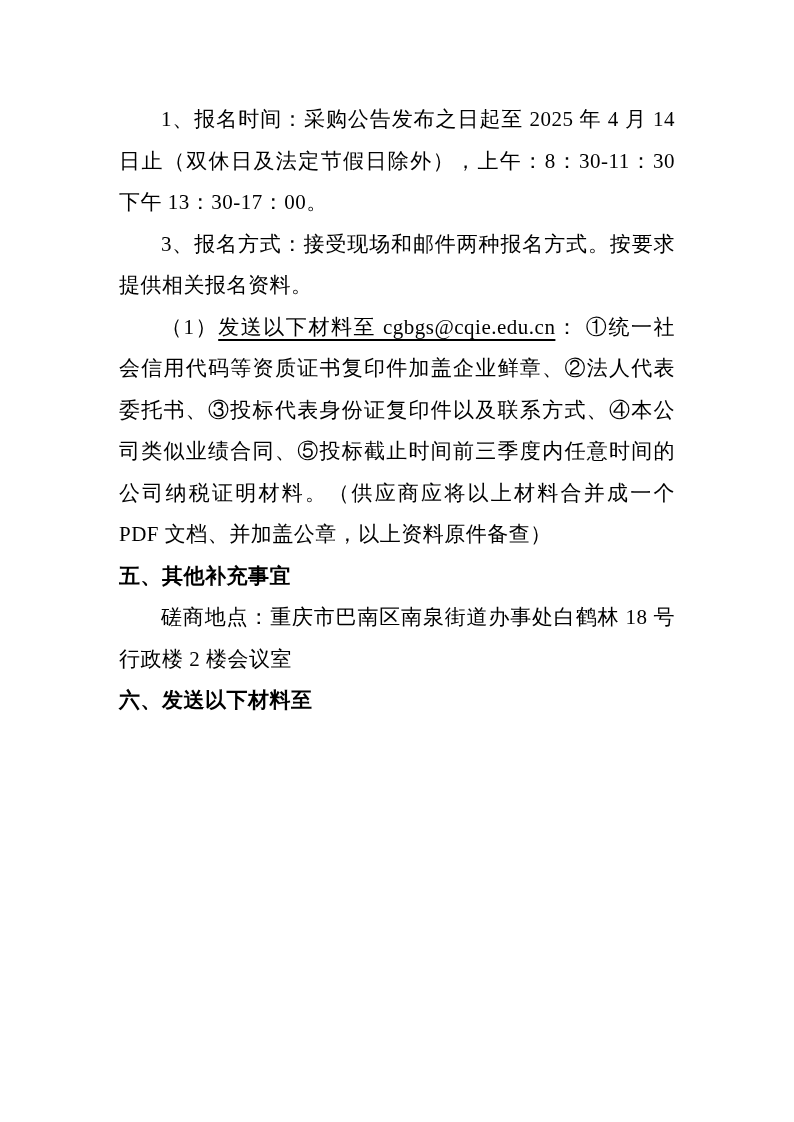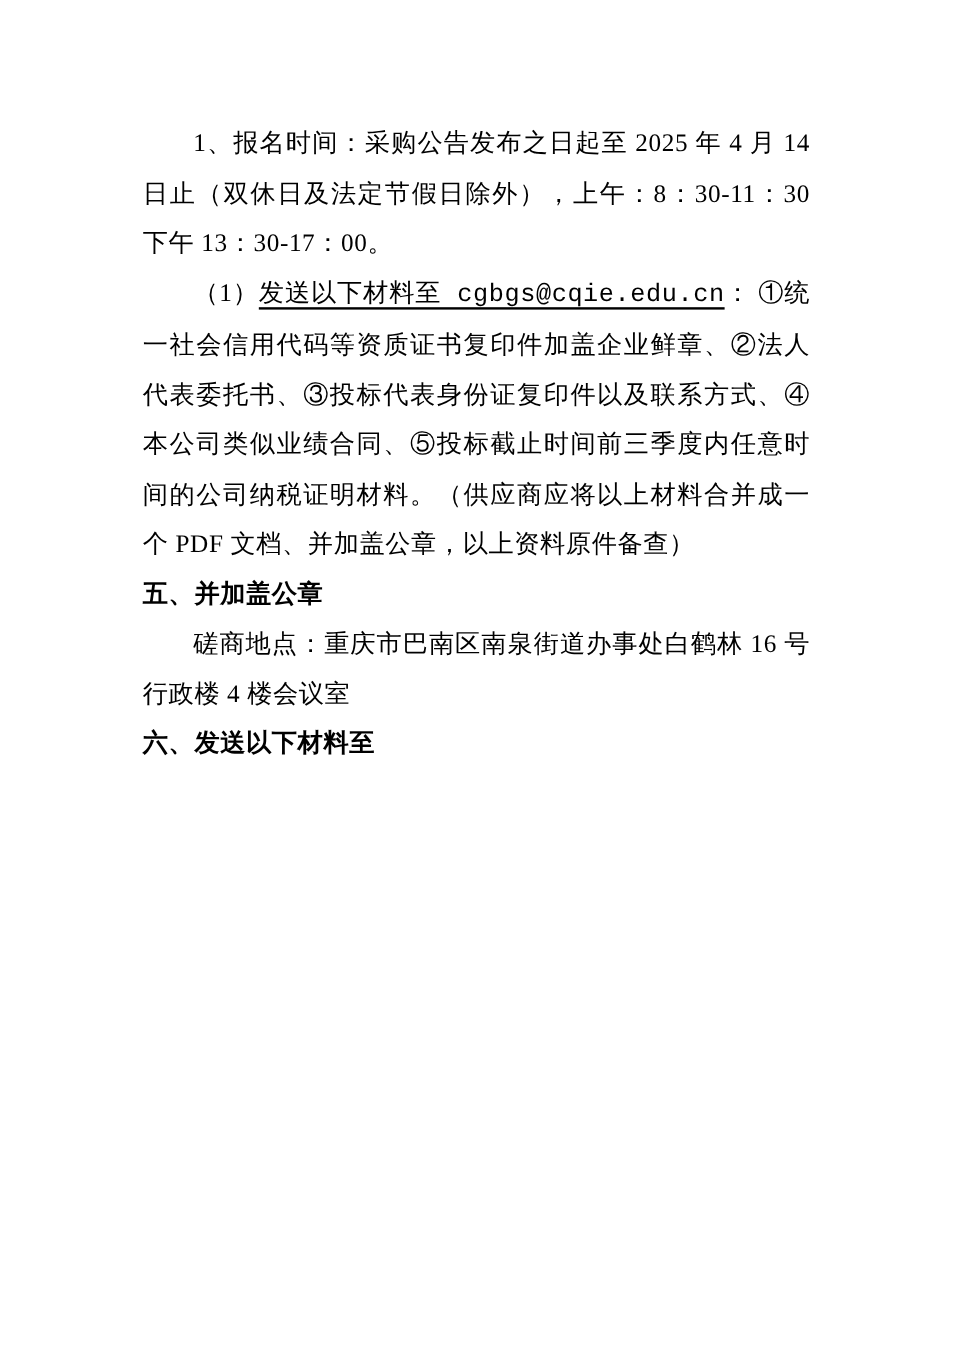--- a/index.html
+++ b/index.html
@@ -32,27 +32,27 @@
     .heading {
       font-family: "Liberation Sans", "DejaVu Sans", sans-serif;
       font-weight: bold;
       font-size: 22px;
       text-align: left;
       text-indent: 0;
     }
     .underline {
       text-decoration: underline;
       text-underline-offset: 5px;
-      font-family: Liberation Mono, monospace;
     }
   </style>
 </head>
 <body>
 
 <div class="page">
   <div class="content" id="doc-content">
       <p class="body-para"><span class="run">1、报名时间：采购公告发布之日起至 2025 年 4 月 14 日止（双休日及法定节假日除外），上午：8：30-11：30 下午 13：30-17：00。</span></p>
+      <p class="body-para"><span class="run">3、报名方式：接受现场和邮件两种报名方式。按要求提供相关报名资料。</span></p>
       <p class="body-para"><span class="run">（1）</span><span class="run underline">发送以下材料至 cgbgs@cqie.edu.cn</span><span class="run">： ①统一社会信用代码等资质证书复印件加盖企业鲜章、②法人代表委托书、③投标代表身份证复印件以及联系方式、④本公司类似业绩合同、⑤投标截止时间前三季度内任意时间的公司纳税证明材料。（供应商应将以上材料合并成一个 PDF 文档、并加盖公章，以上资料原件备查）</span></p>
-      <p class="heading"><span class="run">五、并加盖公章</span></p>
-      <p class="body-para"><span class="run">磋商地点：重庆市巴南区南泉街道办事处白鹤林 16 号行政楼 4 楼会议室</span></p>
+      <p class="heading"><span class="run">五、其他补充事宜</span></p>
+      <p class="body-para"><span class="run">磋商地点：重庆市巴南区南泉街道办事处白鹤林 18 号行政楼 2 楼会议室</span></p>
       <p class="heading"><span class="run">六、发送以下材料至</span></p>
     </div>
 </div>
 
 </body></html>

